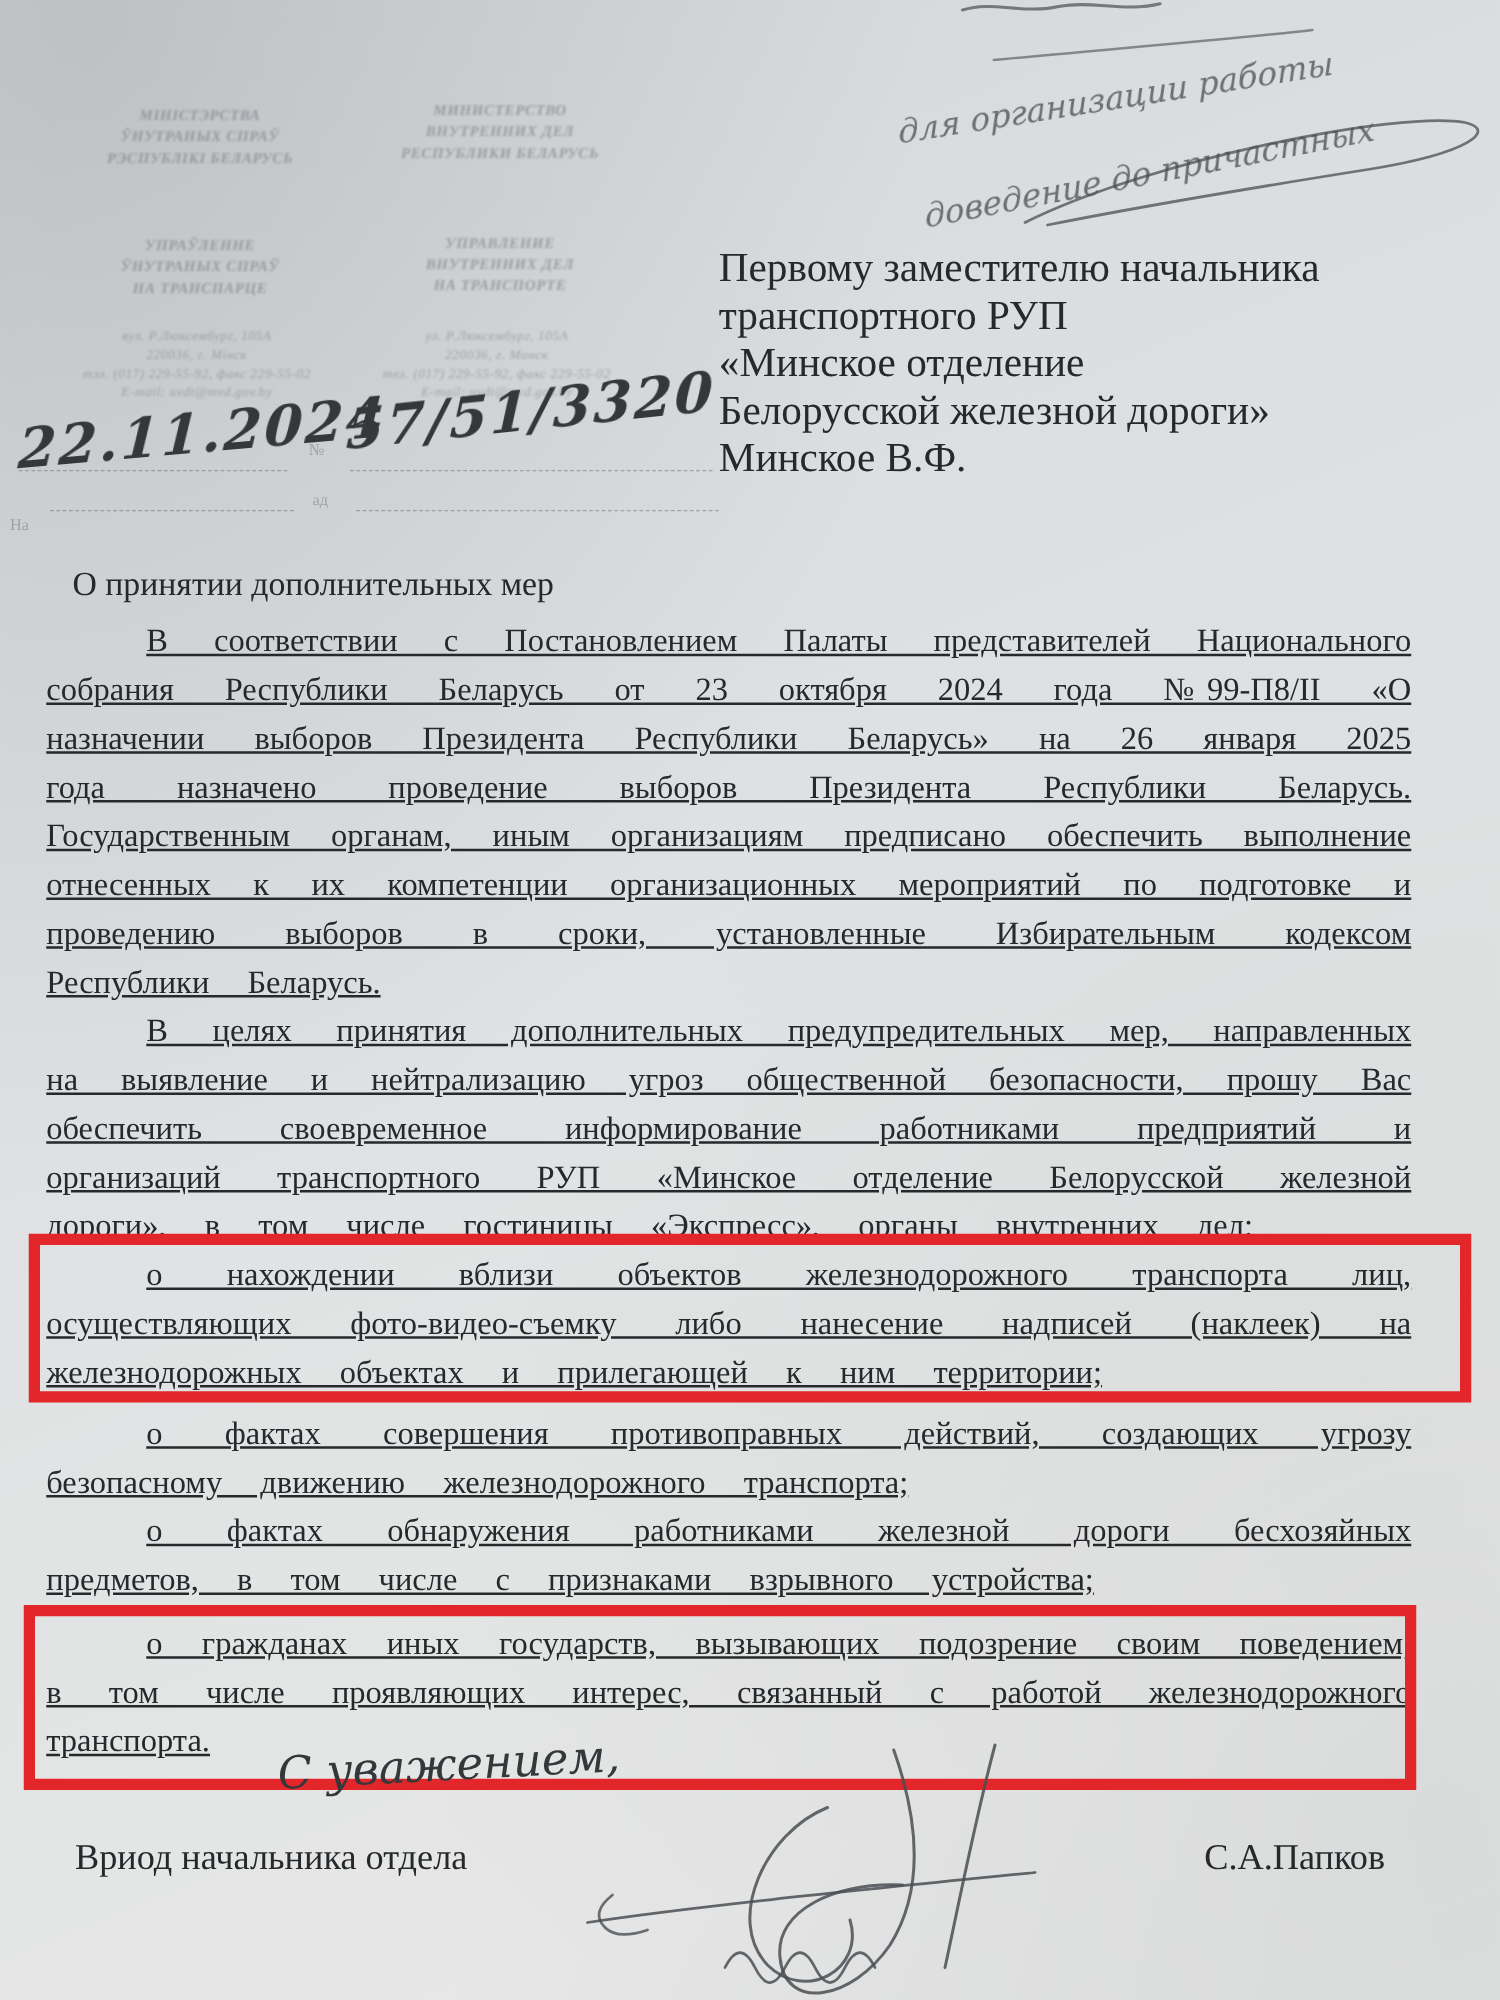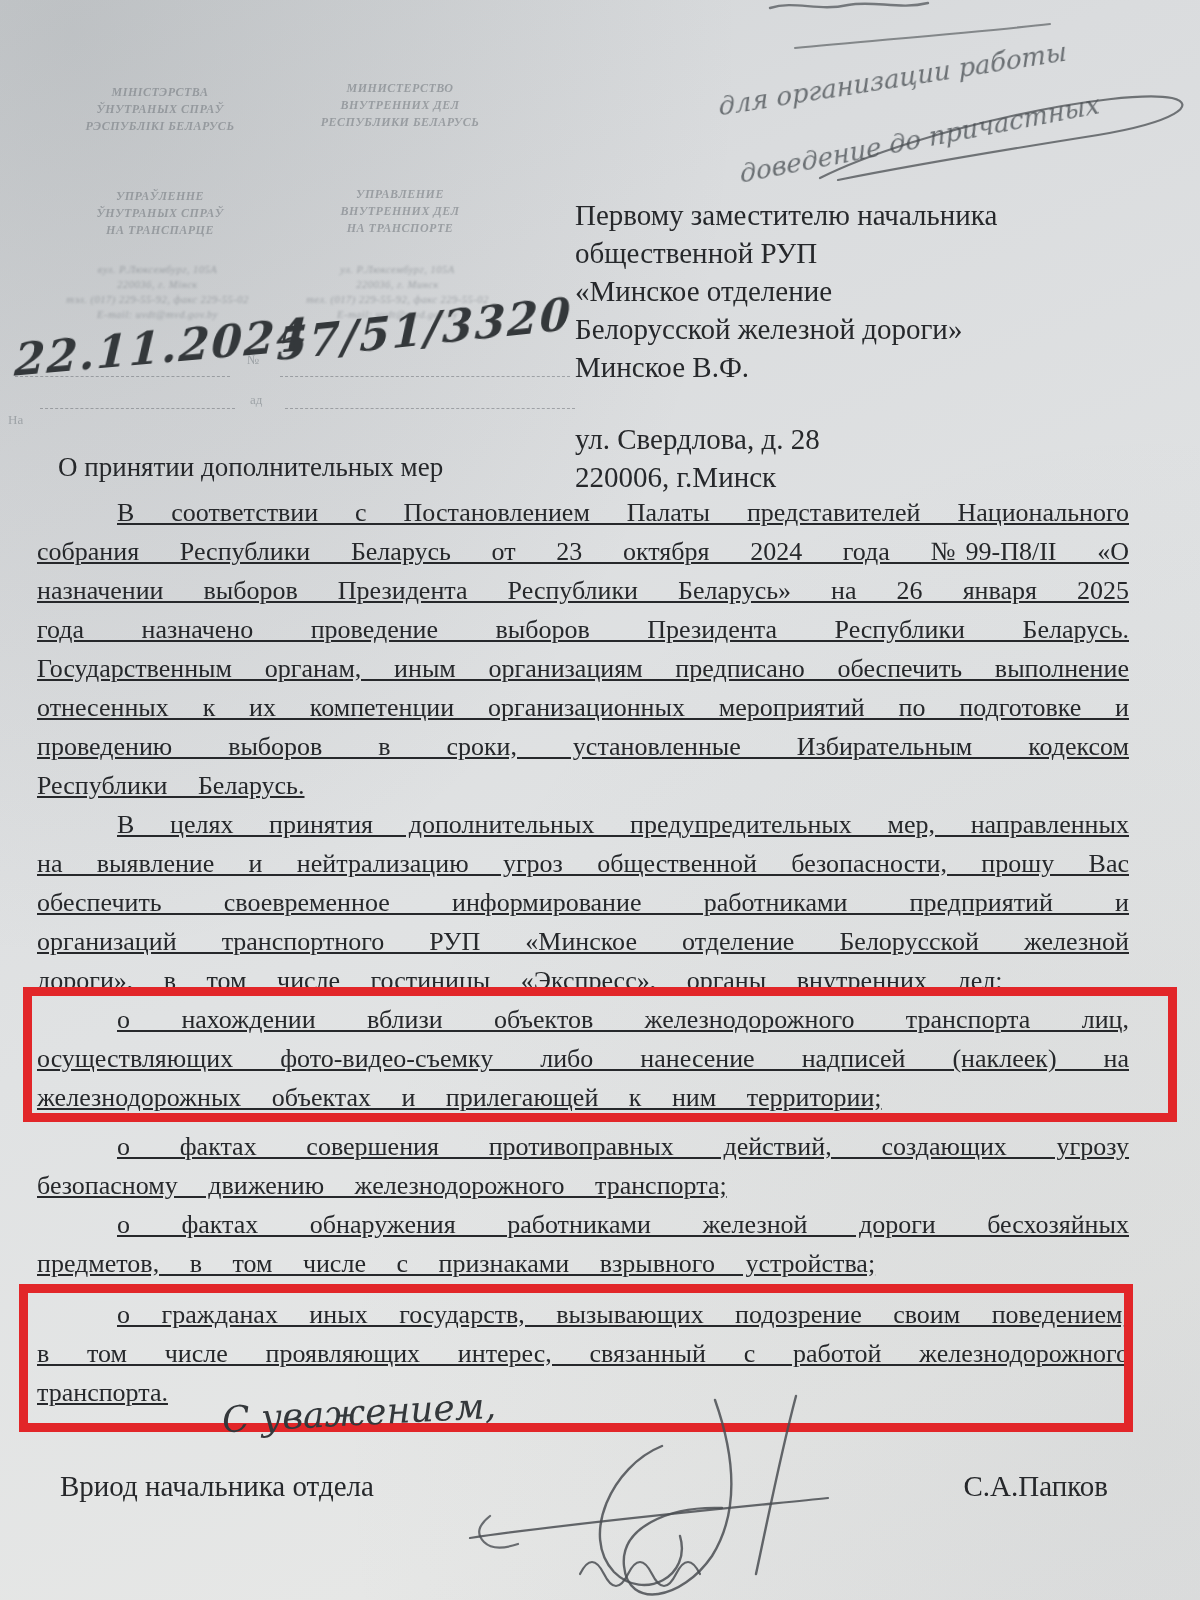--- a/index.html
+++ b/index.html
@@ -18,21 +18,21 @@
   .lh.contact{font-size:10.5px;line-height:15px;font-weight:normal;text-transform:none;opacity:.5;filter:blur(.9px);}
   .hr-faint{position:absolute;border-bottom:1px dashed rgba(90,96,102,.45);}
   .form-label{position:absolute;font-size:13px;color:#8a9095;opacity:.7;filter:blur(.4px);}
   
   .hand{font-family:"DejaVu Serif","Liberation Serif",serif;font-style:italic;color:#34383b;}
   .hand.big{font-size:44px;font-weight:bold;letter-spacing:2px;filter:blur(.3px);}
   .hand.note{color:#6b7074;filter:blur(.4px);}
   svg.ink{position:absolute;pointer-events:none;}
   svg.ink path{fill:none;stroke:#4a4e52;stroke-linecap:round;}
   
-  .recipient{position:absolute;left:575px;top:196px;width:580px;font-size:29px;line-height:38px;filter:blur(.25px);}
+  .recipient{position:absolute;left:575px;top:196px;width:580px;font-size:33px;line-height:38px;filter:blur(.25px);}
   .recipient .addr{margin-top:34px;}
   
   .subject{position:absolute;left:58px;top:452px;font-size:27px;filter:blur(.25px);}
   .bodytext{position:absolute;left:37px;top:493px;width:1092px;font-size:26px;line-height:39px;filter:blur(.25px);text-decoration:underline;}
   .bodytext p{margin:0;text-align:justify;text-indent:80px;word-spacing:24px;}
   .boxed{position:relative;margin:0 0 10px;}
   .boxed .frame{position:absolute;border:9px solid #e22629;pointer-events:none;}
   .frame.f1{left:-14px;right:-48px;top:-13px;bottom:-5px;}
   .frame.f2{left:-18px;right:-4px;top:-11px;bottom:-20px;}
   .boxed2{margin:12px 0 0;}
@@ -96,28 +96,24 @@
   <div class="hand note ann1">для организации работы</div>
   <div class="hand note ann2">доведение до причастных</div>
   <svg class="ink" style="left:700px;top:0;" width="500" height="200" viewBox="0 0 500 200">
     <path d="M70 8 C95 0,118 12,148 5 C173 0,200 10,228 3" stroke-width="2.4" opacity=".7"></path>
     <path d="M95 48 C180 40,300 30,350 24" stroke-width="2" opacity=".6"></path>
     <path d="M120 178 C220 128,420 88,472 98 C498 104,476 122,398 135 C316 148,208 166,138 180" stroke-width="2.2" opacity=".75"></path>
   </svg>
 
   <div class="recipient">
     <div>Первому заместителю начальника</div>
-    <div>общественной РУП</div>
+    <div>транспортного РУП</div>
     <div>«Минское отделение</div>
     <div>Белорусской железной дороги»</div>
     <div>Минское В.Ф.</div>
-    <div class="addr">
-      <div>ул. Свердлова, д. 28</div>
-      <div>220006, г.Минск</div>
-    </div>
   </div>
 
   <div class="subject">О принятии дополнительных мер</div>
 
   <div class="bodytext">
     <p>В соответствии с Постановлением Палаты представителей Национального собрания Республики Беларусь от 23 октября 2024 года №99-П8/II «О назначении выборов Президента Республики Беларусь» на 26 января 2025 года  назначено проведение выборов Президента Республики Беларусь. Государственным органам, иным организациям предписано обеспечить выполнение отнесенных к их компетенции организационных мероприятий по подготовке и проведению выборов в сроки, установленные Избирательным кодексом Республики Беларусь.</p>
     <p>В целях принятия дополнительных предупредительных мер, направленных на выявление и нейтрализацию угроз общественной безопасности, прошу Вас обеспечить своевременное информирование работниками предприятий и организаций транспортного РУП «Минское отделение Белорусской железной дороги», в том числе гостиницы «Экспресс», органы внутренних дел:</p>
     <div class="boxed">
       <p>о нахождении вблизи объектов железнодорожного транспорта лиц, осуществляющих фото-видео-съемку либо нанесение надписей (наклеек) на железнодорожных объектах и прилегающей к ним территории;</p>
       <div class="frame f1"></div>

